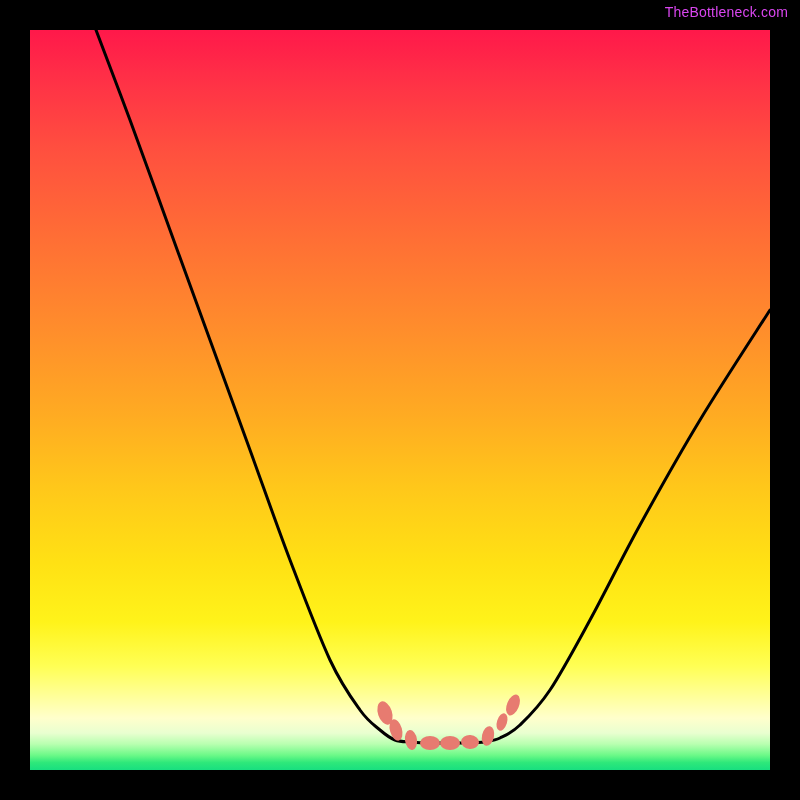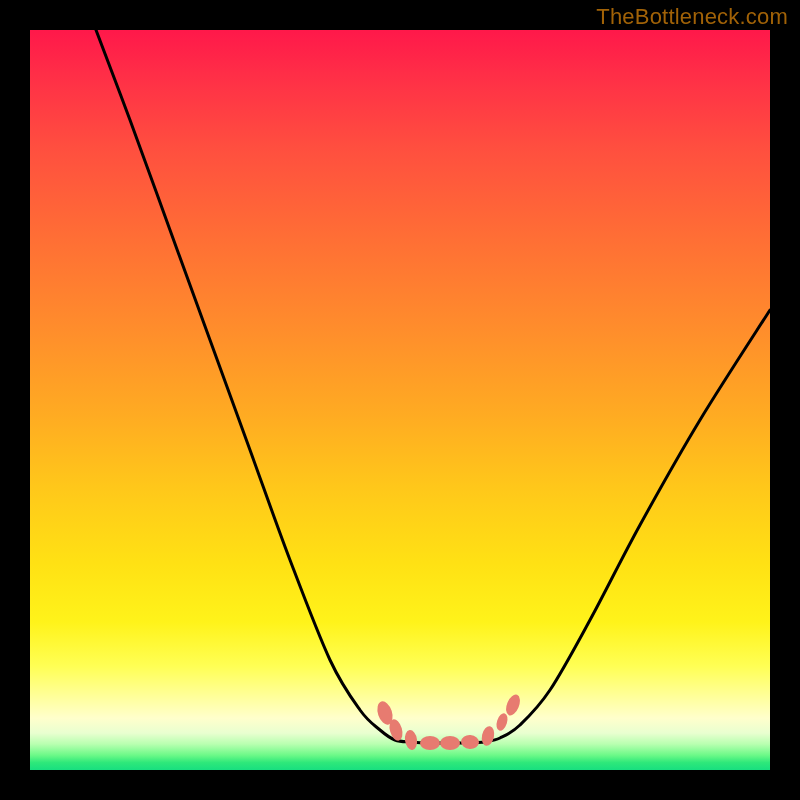--- a/index.html
+++ b/index.html
@@ -64,22 +64,22 @@
     stroke-linecap: round;
   }
   .marker {
     fill: #e77b70;
     stroke: none;
   }
   .watermark {
     position: absolute;
     top: 4px;
     right: 12px;
-    color: #a16207;
-    font-size: 22px;
+    color: #d946ef;
+    font-size: 14px;
     letter-spacing: 0.2px;
     user-select: none;
   }
 </style>
 </head>
 <body>
 
 <div class="stage">
 
   <div class="plot-area">

